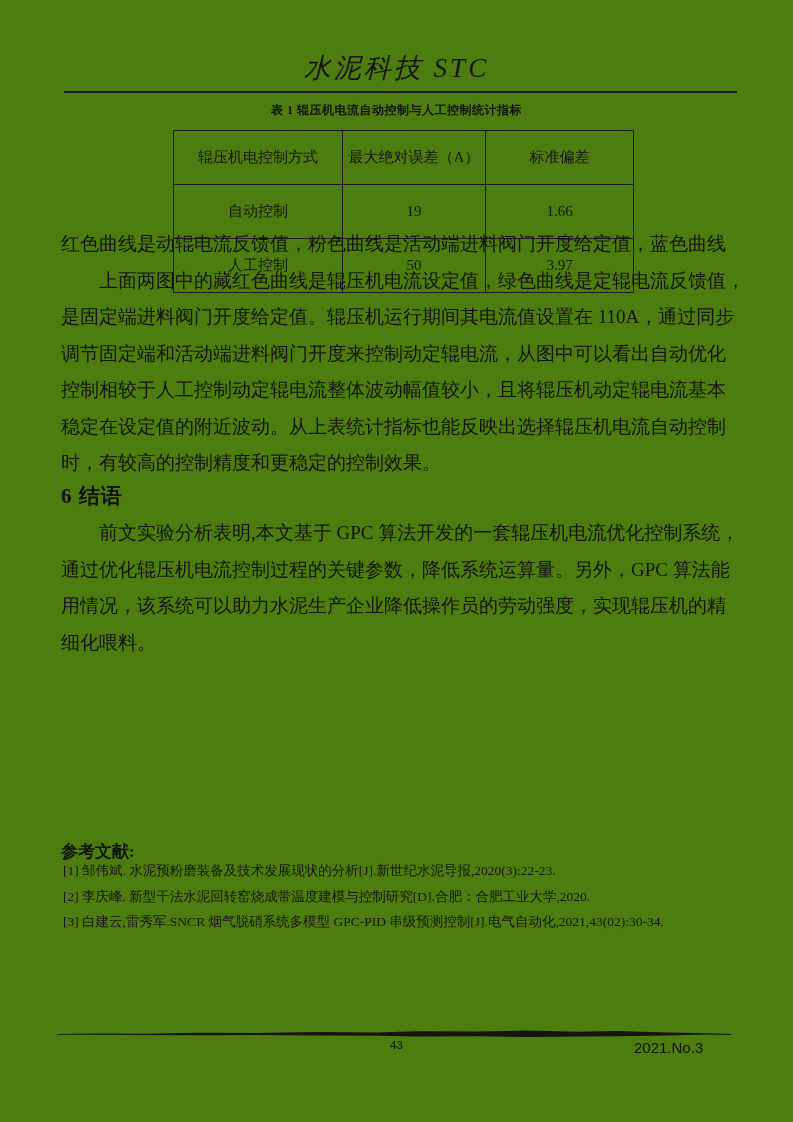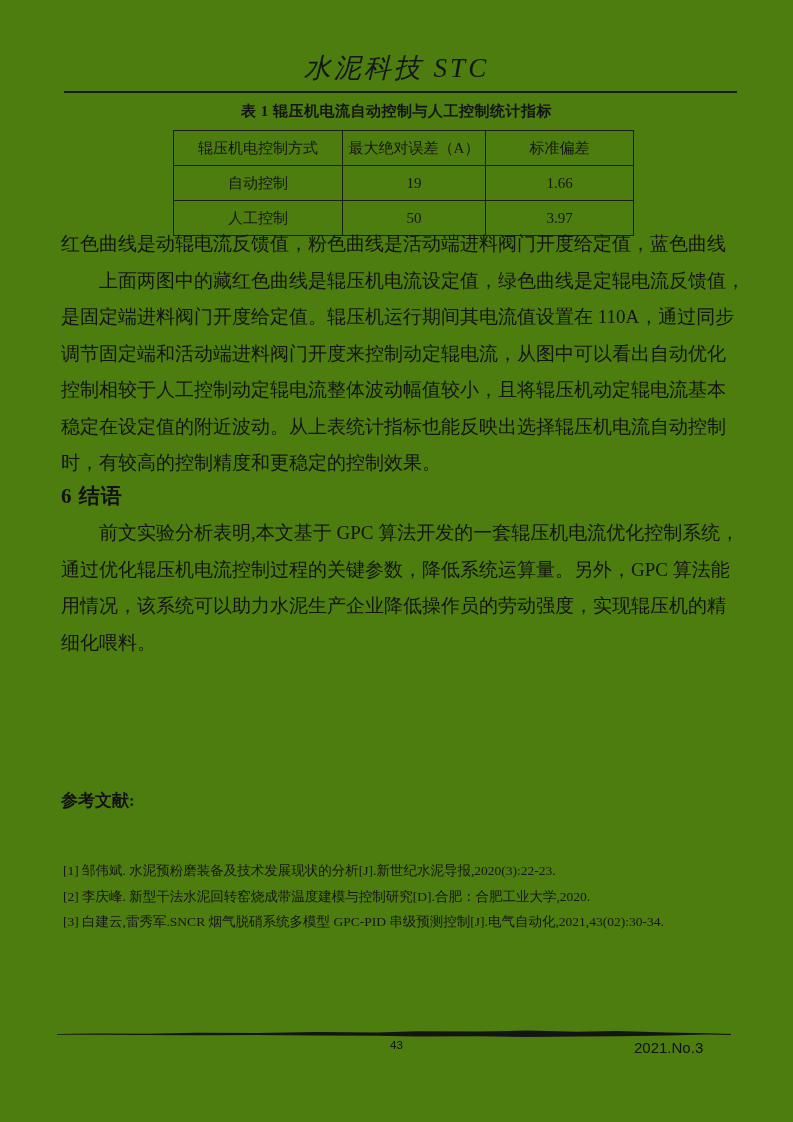--- a/index.html
+++ b/index.html
@@ -21,56 +21,56 @@
     color: #161616;
   }
   .header-rule {
     position: absolute; top: 91px; left: 64px; width: 673px; height: 2px;
     background: #1b1b1b;
   }
 
   .table-caption {
     position: absolute; top: 102px; left: 0; width: 100%;
     text-align: center;
-    font-size: 15px; font-weight: bold; color: #141414;
+    font-size: 12px; font-weight: bold; color: #141414;
     letter-spacing: 0.5px;
   }
   table.stats {
     position: absolute; top: 130px; left: 173px;
     border-collapse: collapse;
     table-layout: fixed;
   }
   table.stats th, table.stats td {
     border: 1.6px solid #1c1c1c;
     height: 35px;
     text-align: center; vertical-align: middle;
     font-size: 15px; font-weight: normal;
     color: #161616;
-    padding: 7px 4px;
+    padding: 17px 4px;
   }
   .col-1 { width: 169px; } .col-2 { width: 143px; } .col-3 { width: 148px; }
 
   .body-text {
     position: absolute; left: 61px; width: 679px;
     font-size: 19px; line-height: 36.5px; color: #141414;
     text-align: justify;
   }
   .para-1 { top: 226px; }
   .para-2 { top: 515px; }
   .line { white-space: nowrap; }
   .line.indent { text-indent: 38px; }
 
   .section-heading {
     position: absolute; left: 61px; top: 482px;
     font-size: 21px; font-weight: bold; color: #111;
     letter-spacing: 1px;
   }
 
   .refs-heading {
-    position: absolute; left: 61px; top: 789px;
+    position: absolute; left: 61px; top: 840px;
     font-size: 17px; font-weight: bold; color: #111;
   }
   .refs {
     position: absolute; left: 63px; top: 858px; width: 680px;
     font-size: 13.5px; line-height: 25.5px; color: #161616;
   }
 
   .footer-rule {
     position: absolute; left: 57px; top: 1030px; width: 674px; height: 8px;
   }

